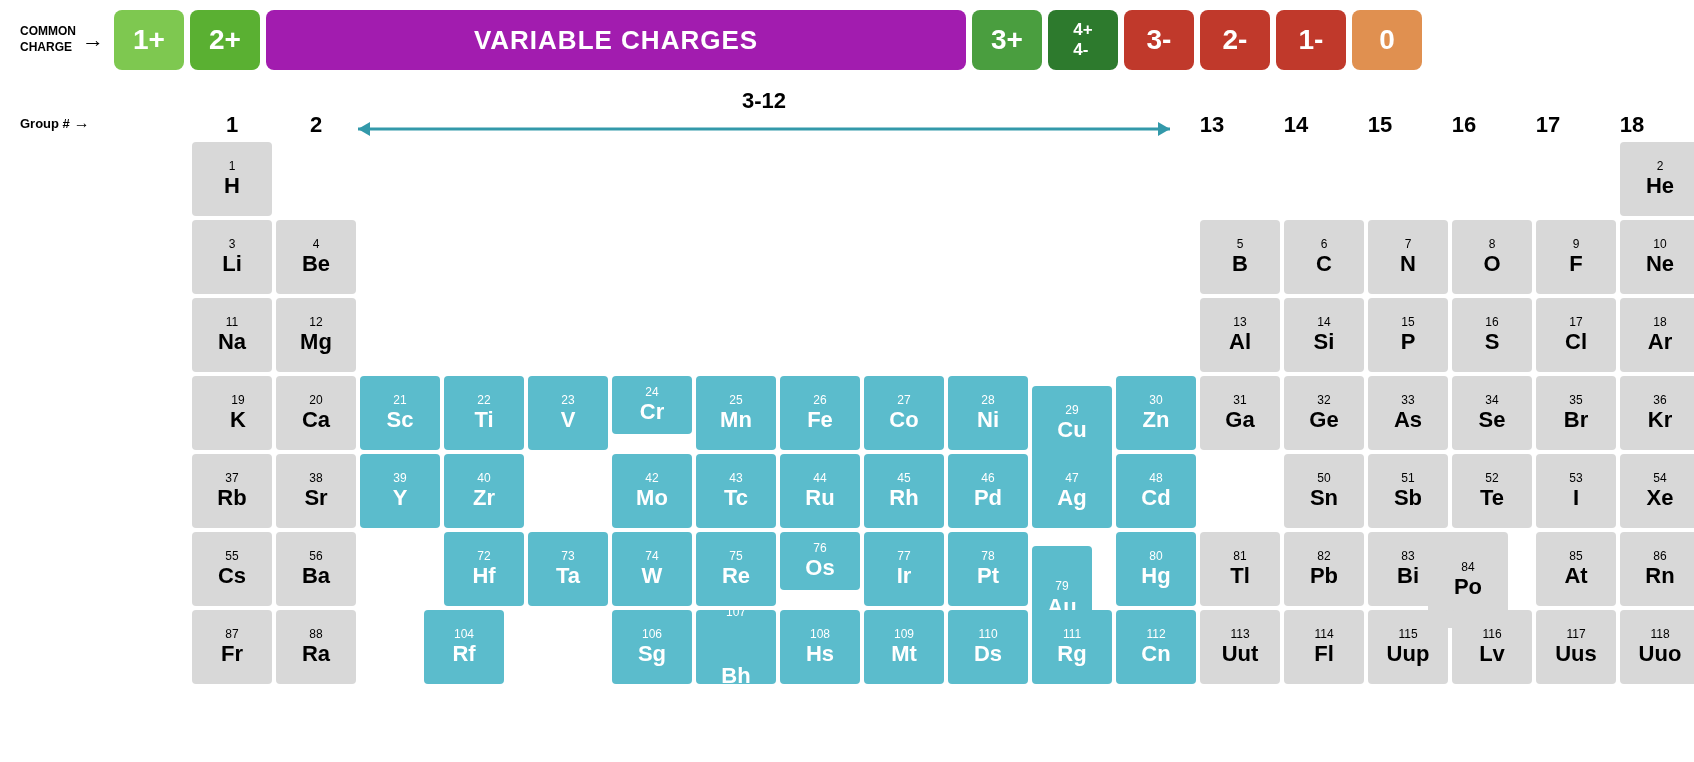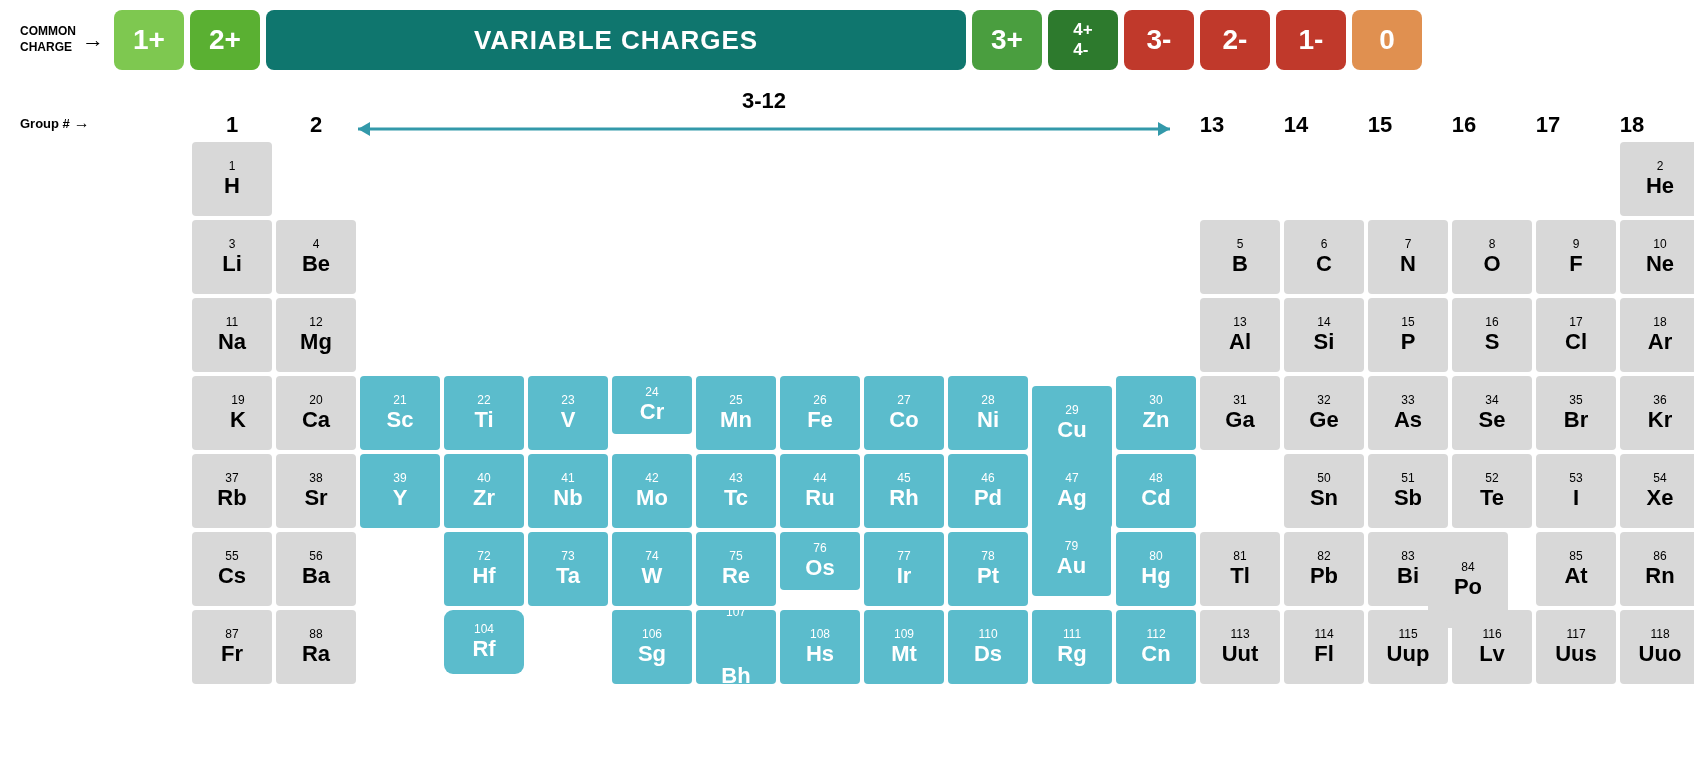--- a/index.html
+++ b/index.html
@@ -24,21 +24,21 @@
       font-weight: bold;
       color: #fff;
       display: flex;
       align-items: center;
       justify-content: center;
       width: 70px;
       height: 60px;
     }
     .charge-badge.green1 { background: #7ec850; }
     .charge-badge.green2 { background: #5ab032; }
-    .charge-badge.teal { background: #0f766e; font-size: 22px; flex: 1; max-width: 700px; }
+    .charge-badge.teal { background: #a21caf; font-size: 22px; flex: 1; max-width: 700px; }
     .charge-badge.green3 { background: #4a9e3f; width: 70px; }
     .charge-badge.dark-green { background: #2d7a2d; width: 70px; font-size: 18px; line-height: 1.1; }
     .charge-badge.red3 { background: #c0392b; width: 70px; }
     .charge-badge.red2 { background: #c0392b; width: 70px; }
     .charge-badge.red1 { background: #c0392b; width: 70px; }
     .charge-badge.orange0 { background: #e08040; width: 70px; }
 
     
     .cell {
       width: 80px;
@@ -271,24 +271,20 @@
         <span class="symbol">Sr</span>
       </div>
       <div class="cell teal-cell" style="position: absolute; left: 338px; top: 312px; width: 80px; height: 74px;">
         <span class="atomic-num">39</span>
         <span class="symbol">Y</span>
       </div>
       <div class="cell teal-cell" style="position: absolute; left: 422px; top: 312px; width: 80px; height: 74px;">
         <span class="atomic-num">40</span>
         <span class="symbol">Zr</span>
       </div>
-      <div class="cell teal-cell" style="position: absolute; left: 506px; top: 312px; width: 80px; height: 74px;">
-        <span class="atomic-num">41</span>
-        <span class="symbol">Nb</span>
-      </div>
       <div class="cell teal-cell" style="position: absolute; left: 590px; top: 312px; width: 80px; height: 74px;">
         <span class="atomic-num">42</span>
         <span class="symbol">Mo</span>
       </div>
       <div class="cell teal-cell" style="position: absolute; left: 674px; top: 312px; width: 80px; height: 74px;">
         <span class="atomic-num">43</span>
         <span class="symbol">Tc</span>
       </div>
       <div class="cell teal-cell" style="position: absolute; left: 758px; top: 312px; width: 80px; height: 74px;">
         <span class="atomic-num">44</span>
@@ -359,21 +355,21 @@
         <span class="symbol">Os</span>
       </div>
       <div class="cell teal-cell" style="position: absolute; left: 842px; top: 390px; width: 80px; height: 74px;">
         <span class="atomic-num">77</span>
         <span class="symbol">Ir</span>
       </div>
       <div class="cell teal-cell" style="position: absolute; left: 926px; top: 390px; width: 80px; height: 74px;">
         <span class="atomic-num">78</span>
         <span class="symbol">Pt</span>
       </div>
-      <div class="cell teal-cell" style="position: absolute; left: 1010px; top: 380px; width: 79px; height: 74px;">
+      <div class="cell teal-cell" style="position: absolute; left: 1010px; top: 404px; width: 60px; height: 74px; justify-content: flex-end;">
         <span class="atomic-num">79</span>
         <span class="symbol">Au</span>
       </div>
       <div class="cell teal-cell" style="position: absolute; left: 1094px; top: 390px; width: 80px; height: 74px;">
         <span class="atomic-num">80</span>
         <span class="symbol">Hg</span>
       </div>
       <div class="cell gray" style="position: absolute; left: 1178px; top: 390px; width: 80px; height: 74px;">
         <span class="atomic-num">81</span>
         <span class="symbol">Tl</span>
@@ -399,21 +395,21 @@
         <span class="symbol">Rn</span>
       </div>
       <div class="cell gray" style="position: absolute; left: 170px; top: 468px; width: 80px; height: 74px;">
         <span class="atomic-num">87</span>
         <span class="symbol">Fr</span>
       </div>
       <div class="cell gray" style="position: absolute; left: 254px; top: 468px; width: 80px; height: 74px;">
         <span class="atomic-num">88</span>
         <span class="symbol">Ra</span>
       </div>
-      <div class="cell teal-cell" style="position: absolute; left: 422px; top: 468px; width: 80px; height: 64px; border-radius: 9px;">
+      <div class="cell teal-cell" style="position: absolute; left: 402px; top: 468px; width: 80px; height: 74px;">
         <span class="atomic-num">104</span>
         <span class="symbol">Rf</span>
       </div>
       <div class="cell teal-cell" style="position: absolute; left: 590px; top: 468px; width: 80px; height: 74px;">
         <span class="atomic-num">106</span>
         <span class="symbol">Sg</span>
       </div>
       <div class="cell teal-cell" style="position: absolute; left: 674px; top: 468px; width: 80px; height: 74px; gap: 44px;">
         <span class="atomic-num">107</span>
         <span class="symbol">Bh</span>

